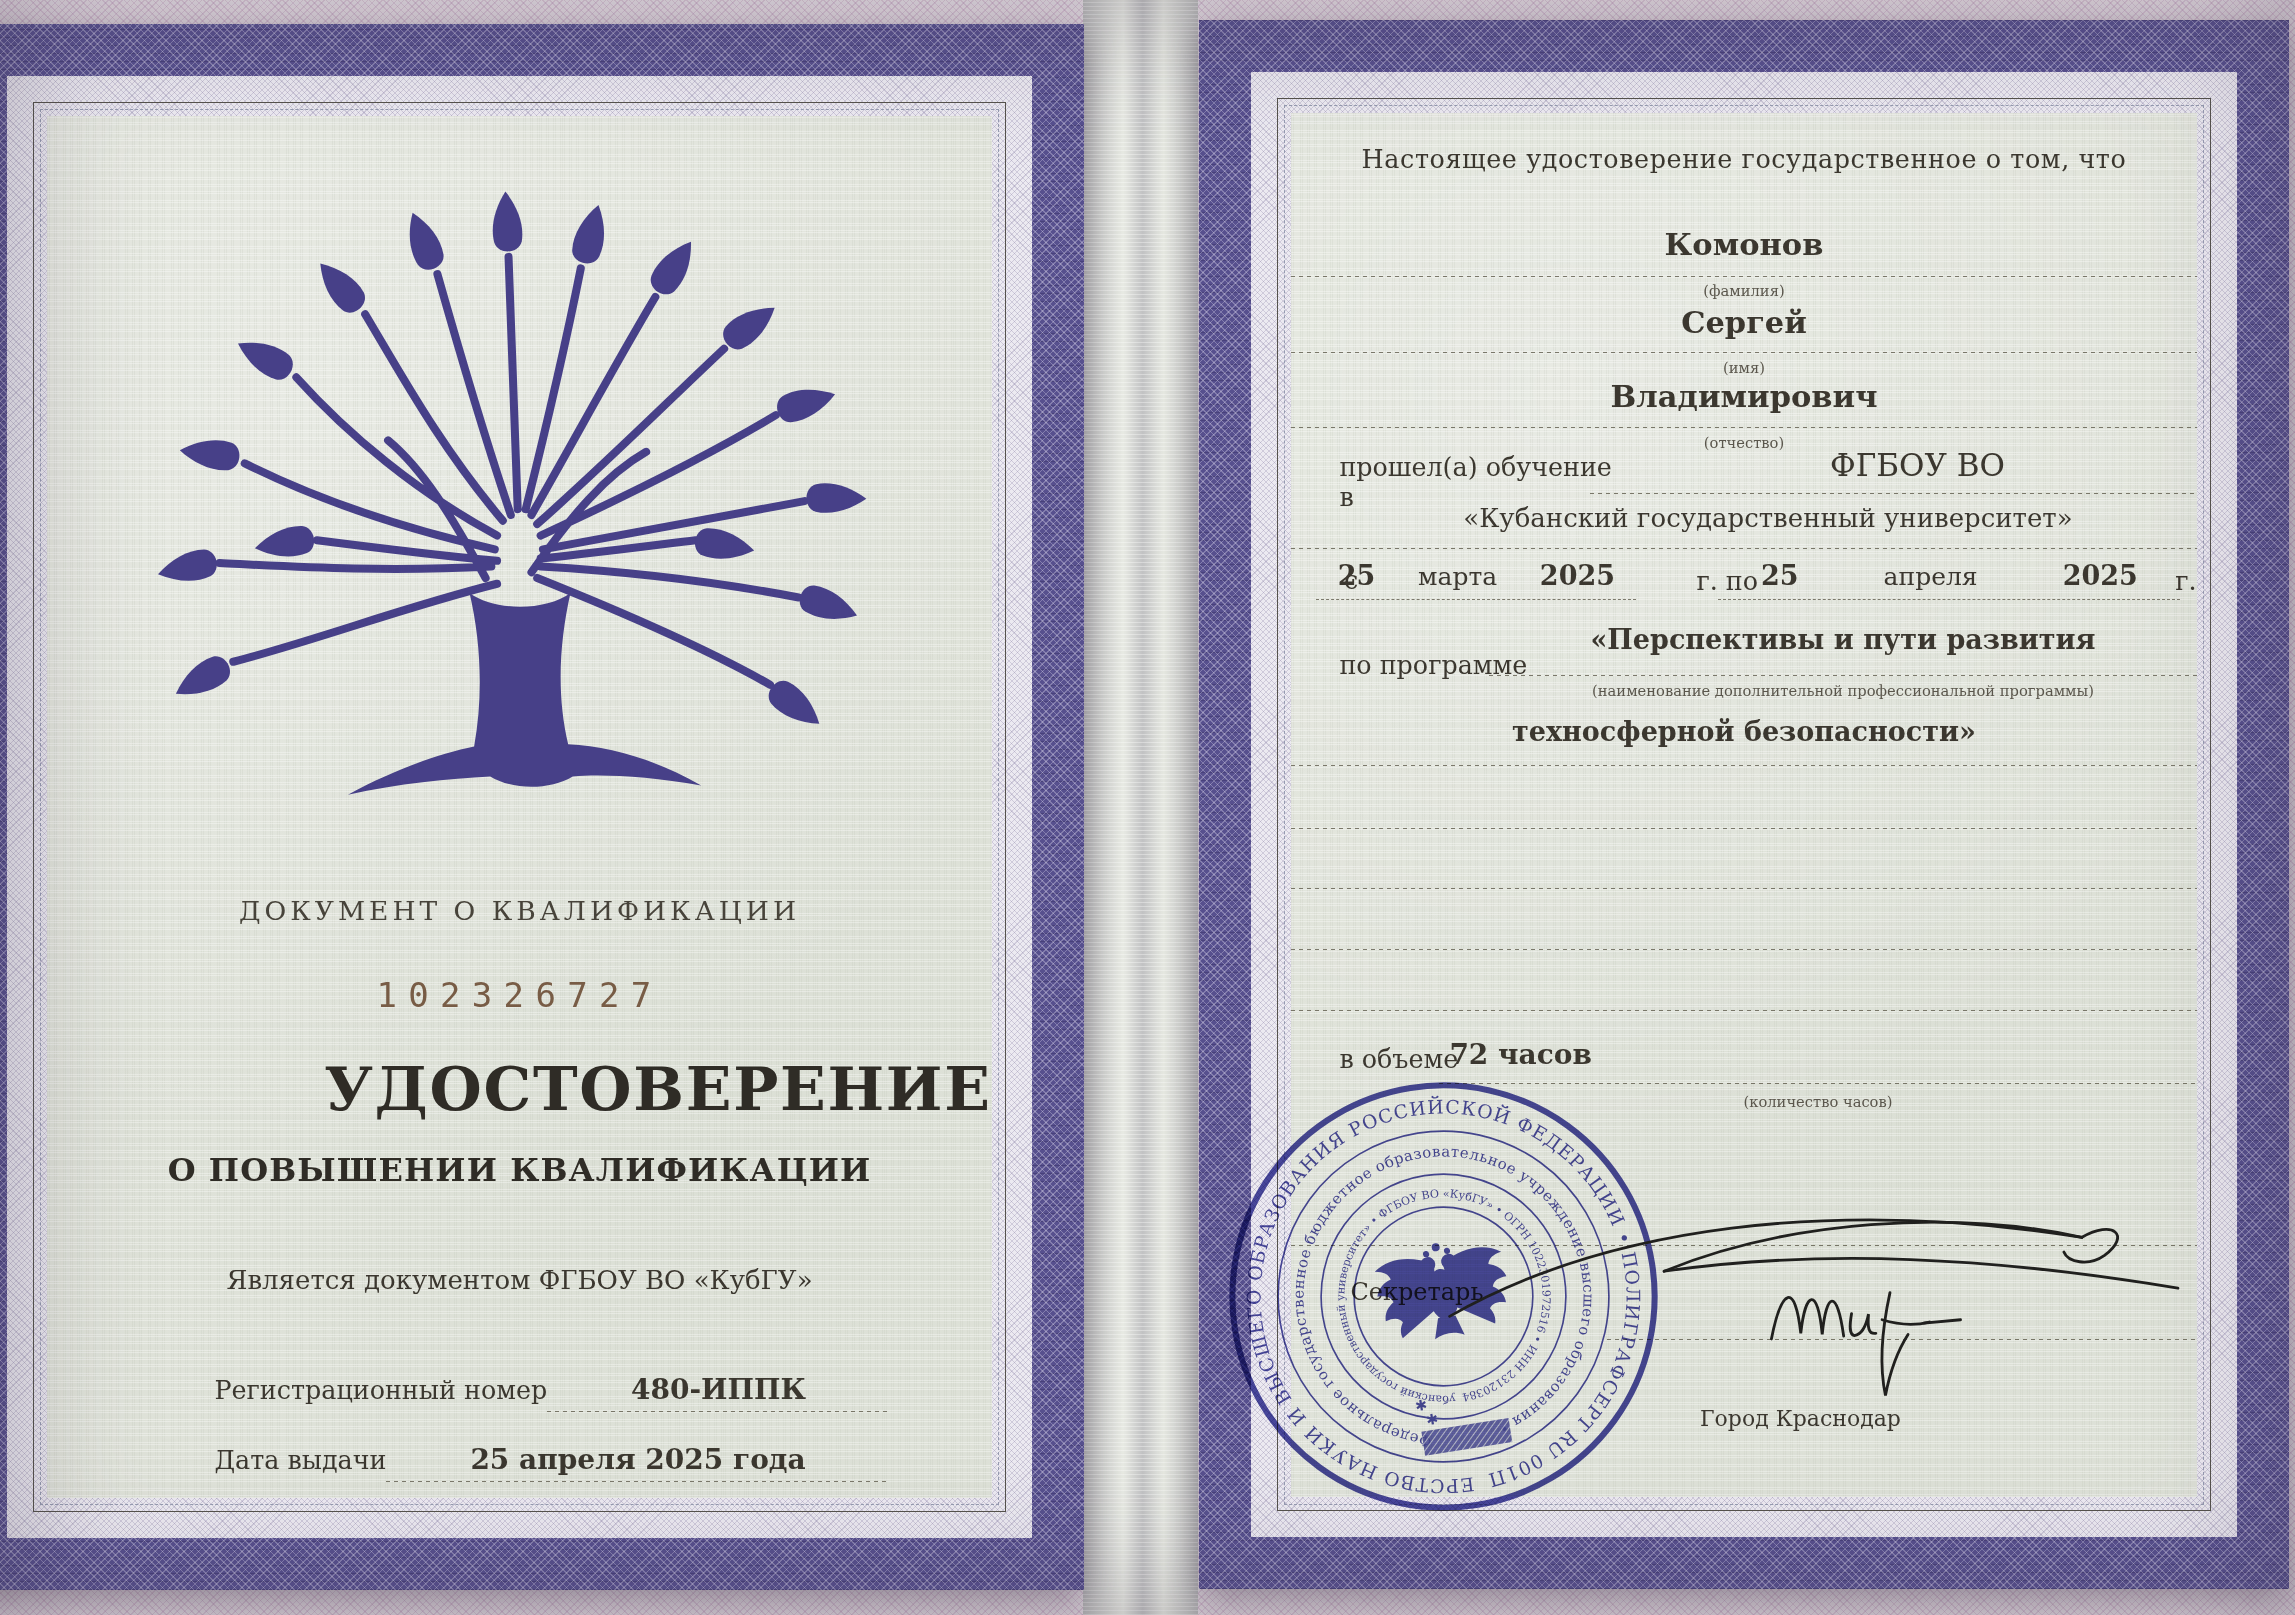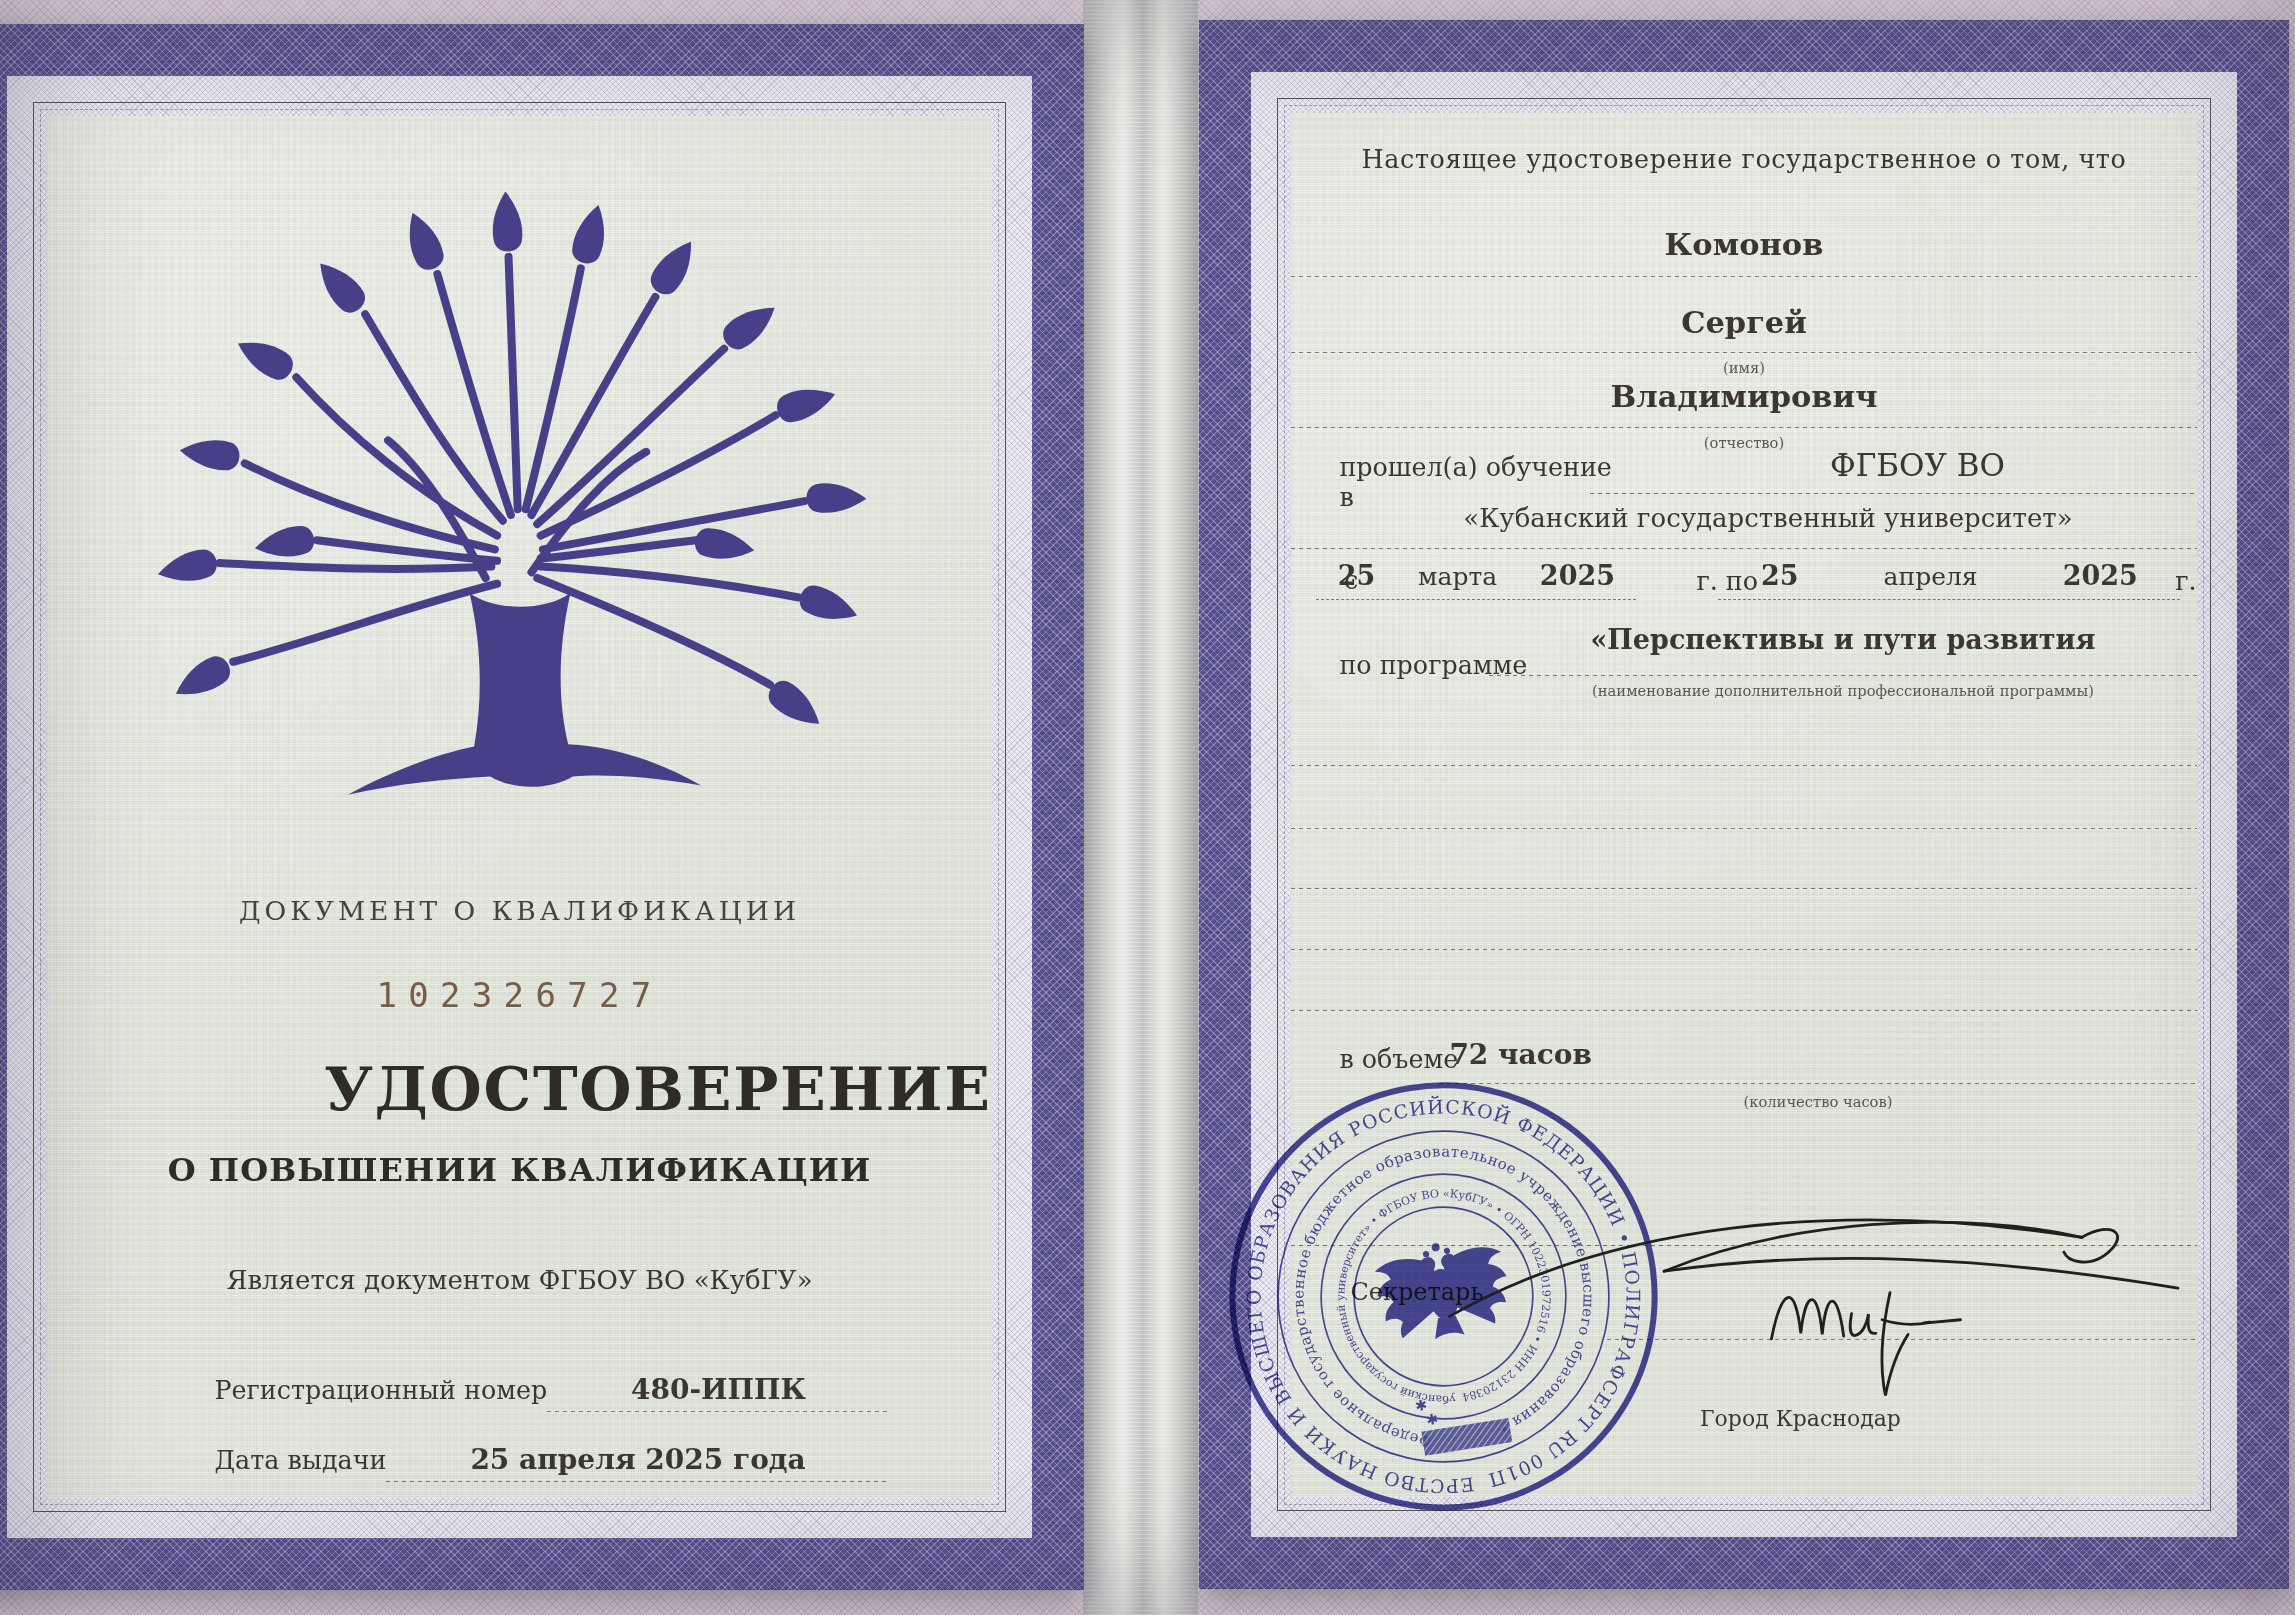--- a/index.html
+++ b/index.html
@@ -167,20 +167,21 @@
   <div class="page page-right">
     <div class="lattice">
       <div class="frame">
         <div class="frame-in">
           <div class="content">
 
             <div class="abs ctr t-intro" style="top:31px">Настоящее удостоверение государственное о том, что</div>
 
             <div class="abs ctr t-value" style="top:113px; font-size:30.5px">Комонов</div>
             <div class="abs dl" style="top:163px"></div>
+            <div class="abs ctr t-cap" style="top:169px">(фамилия)</div>
 
             <div class="abs ctr t-value" style="top:191px; font-size:30.5px">Сергей</div>
             <div class="abs dl" style="top:239px"></div>
             <div class="abs ctr t-cap" style="top:246px">(имя)</div>
 
             <div class="abs ctr t-value" style="top:265px; font-size:30.5px">Владимирович</div>
             <div class="abs dl" style="top:314px"></div>
             <div class="abs ctr t-cap" style="top:321px">(отчество)</div>
 
             <div class="abs t-label" style="top:339px; left:0; width:294px">прошел(а) обучение в</div>
@@ -205,20 +206,21 @@
                 <span style="font-size:25px">апреля</span>
                 <b style="font-size:27px">2025</b>
               </span>
               <span class="t-label" style="position:absolute; right:0; top:6.8px">г.</span>
             </div>
 
             <div class="abs t-label" style="top:537px; left:0; width:192px">по программе</div>
             <div class="abs ctr" style="top:511px; left:198px; right:0; font-size:27px; font-weight:bold">«Перспективы и пути развития</div>
             <div class="abs dl" style="top:562px; left:198px"></div>
             <div class="abs ctr t-cap" style="top:569px; left:198px; right:0">(наименование дополнительной профессиональной программы)</div>
+            <div class="abs ctr" style="top:603px; font-size:27px; font-weight:bold">техносферной безопасности»</div>
             <div class="abs dl" style="top:652px"></div>
 
             <div class="abs dl" style="top:715px"></div>
             <div class="abs dl" style="top:775px"></div>
             <div class="abs dl" style="top:836px"></div>
             <div class="abs dl" style="top:897px"></div>
 
             <div class="abs t-label" style="top:931px; left:0; width:136px">в объеме</div>
             <div class="abs" style="top:925px; left:158px; width:237px; font-size:28px; font-weight:bold">72 часов</div>
             <div class="abs dl" style="top:970px; left:148px"></div>

